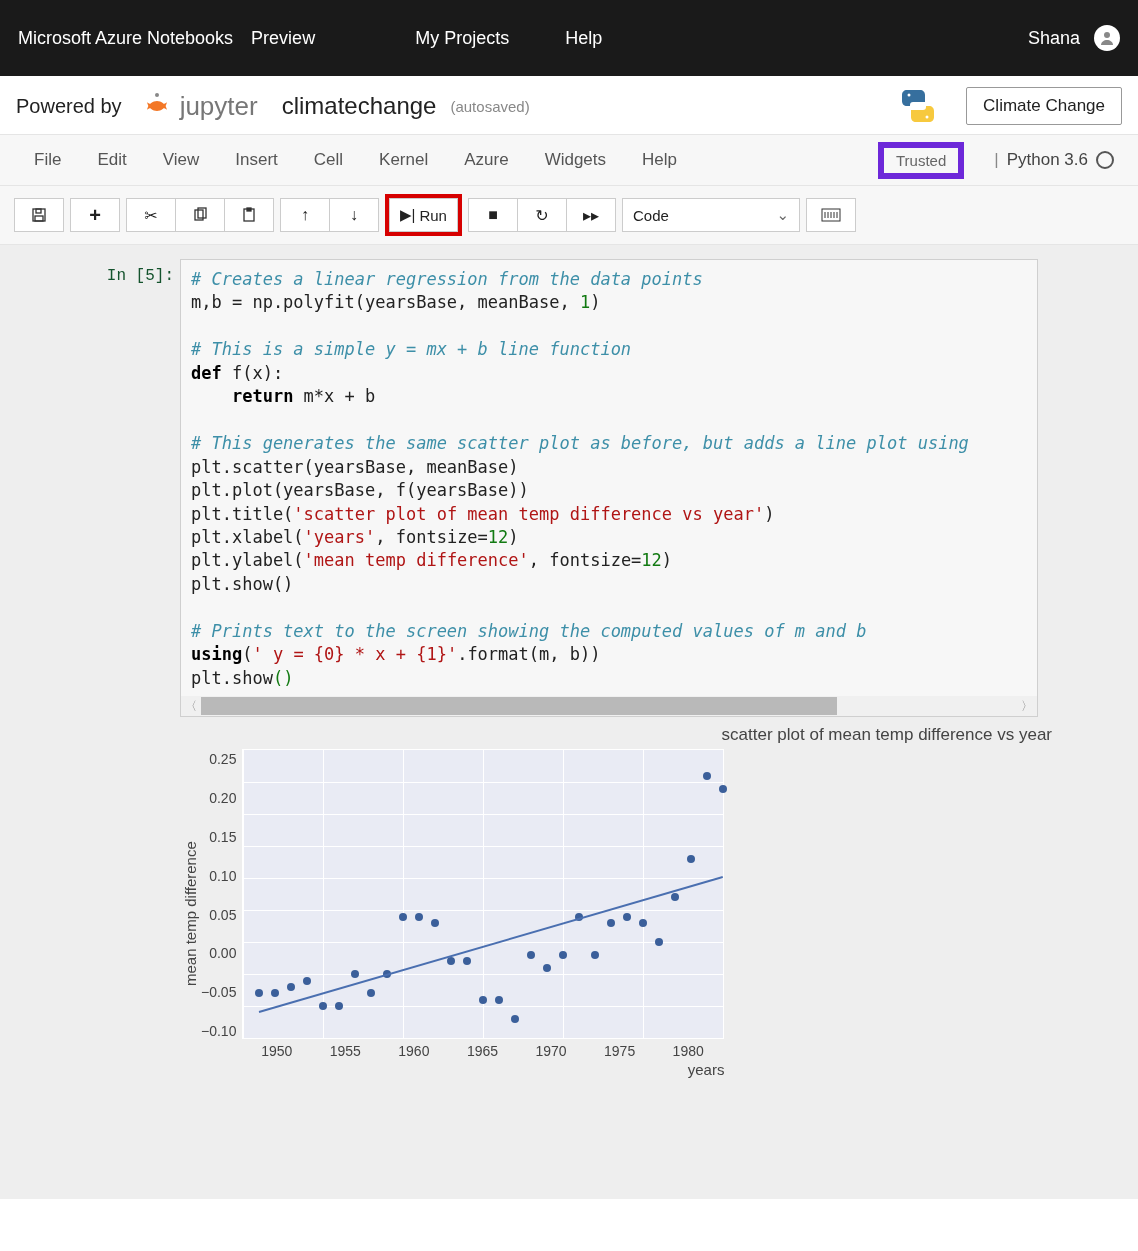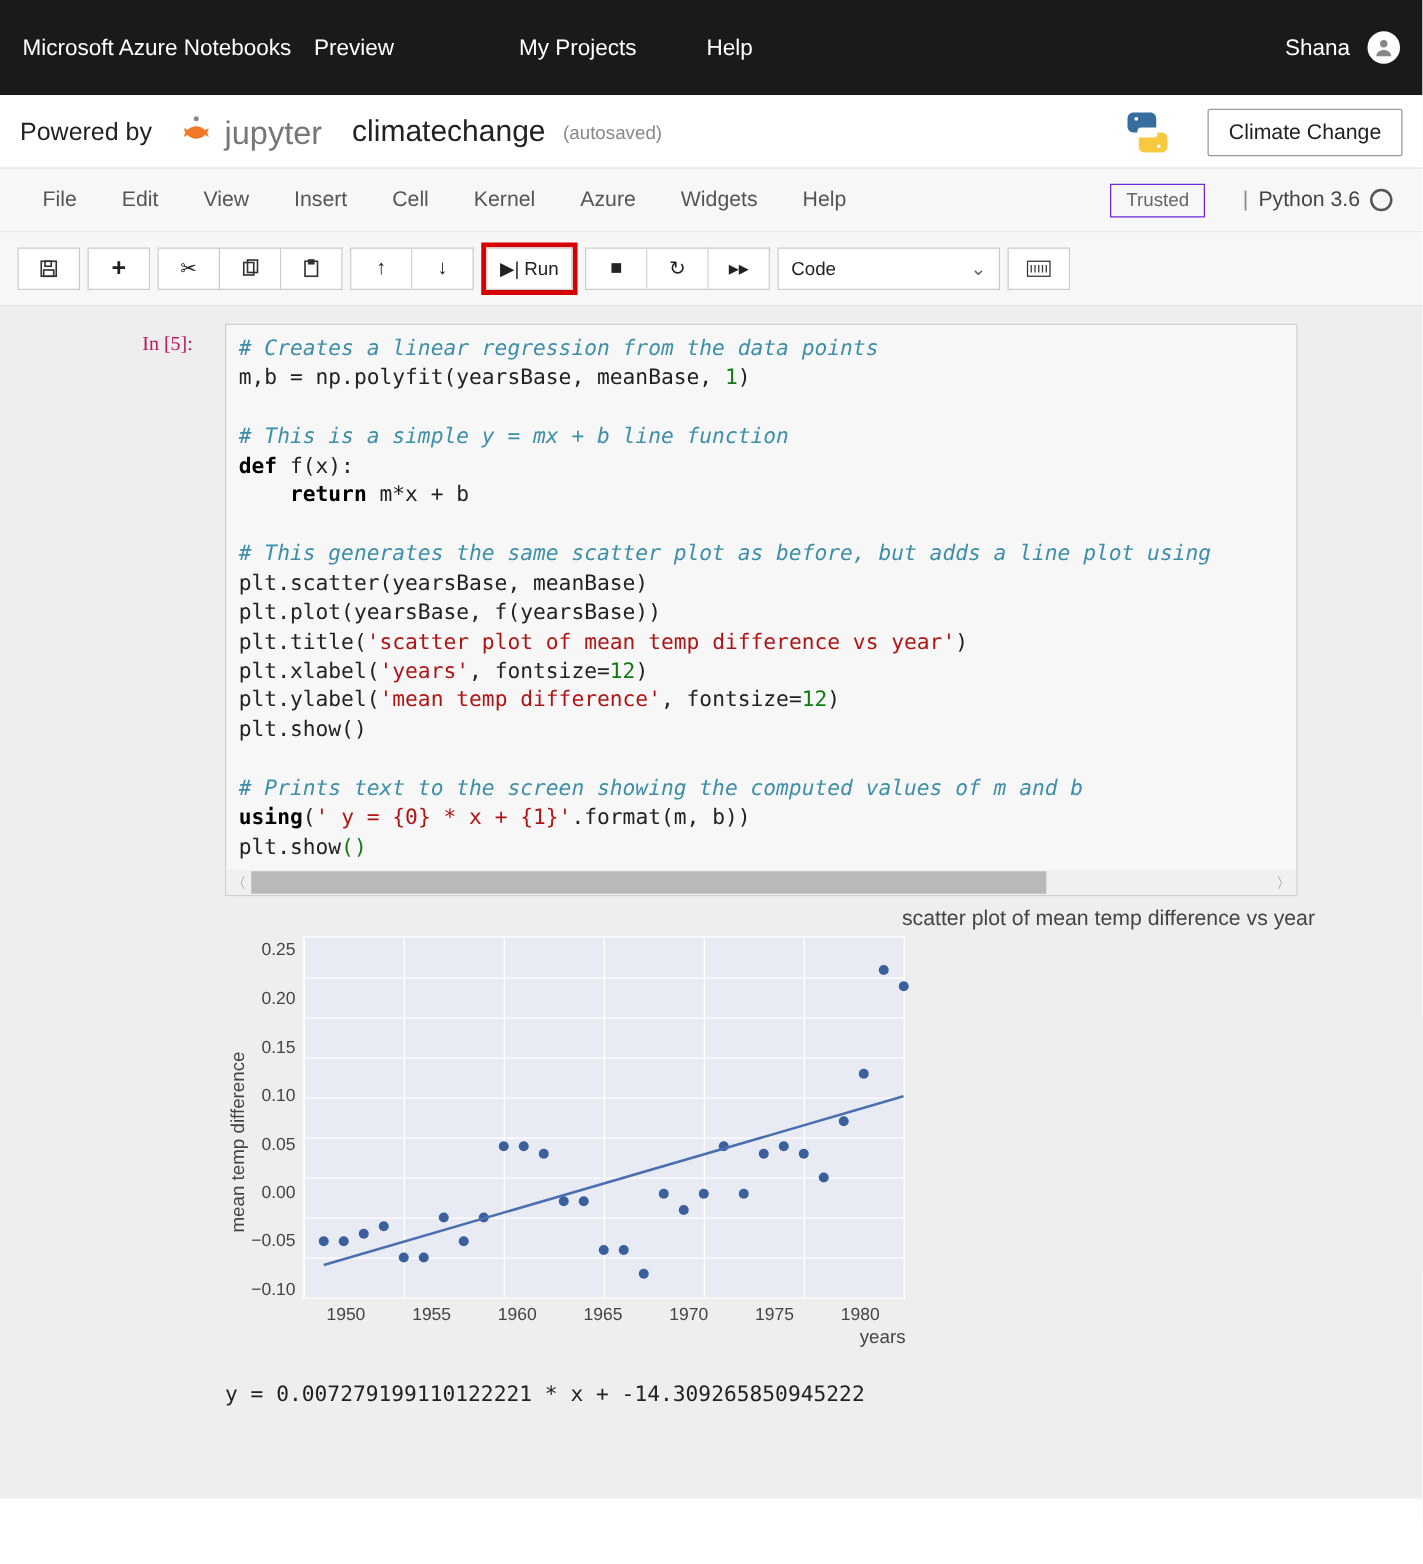--- a/index.html
+++ b/index.html
@@ -11,34 +11,34 @@
 .avatar{width:26px;height:26px;border-radius:50%;background:#fff;display:flex;align-items:center;justify-content:center;color:#444}
 .subbar{display:flex;align-items:center;padding:10px 16px 8px 16px;gap:14px}
 .jupyter-logo{display:flex;align-items:center;gap:8px;margin-left:6px}
 .notebook-name{font-size:24px;margin-left:10px}
 .autosaved{font-size:15px;color:#888}
 .kernel-logo{margin-left:auto;margin-right:14px}
 .kernel-badge{border:1px solid #999;padding:8px 16px;font-size:17px;border-radius:2px}
 .menu{background:#f7f7f7;border-top:1px solid #e5e5e5;border-bottom:1px solid #e5e5e5;display:flex;align-items:center;padding:4px 16px;gap:0;font-size:17px;color:#555;height:42px}
 .menu .mi{padding:6px 18px;cursor:default}
 .menu .spacer{flex:1}
-.trusted{border:1px solid #6d28d9;padding:4px 12px;font-size:15px;color:#666;margin-right:30px}
+.trusted{border:6px solid #6d28d9;padding:4px 12px;font-size:15px;color:#666;margin-right:30px}
 .kernel-info{font-size:17px;color:#444;margin-right:8px;display:flex;align-items:center;gap:8px}
 .kernel-circle{width:14px;height:14px;border:2px solid #555;border-radius:50%}
 .toolbar{background:#f7f7f7;border-bottom:1px solid #e5e5e5;display:flex;align-items:center;padding:6px 14px;gap:6px;height:46px}
 .btn{border:1px solid #ccc;background:#fff;height:32px;min-width:36px;display:flex;align-items:center;justify-content:center;font-size:16px;padding:0 6px}
 .btn-group{display:flex}
 .btn-group .btn+ .btn{border-left:none}
 .btn.run{font-size:15px;padding:0 10px;gap:4px}
 .run-highlight{border:4px solid #d60000;padding:0}
 .sel{border:1px solid #ccc;background:#fff;height:32px;width:156px;display:flex;align-items:center;justify-content:space-between;padding:0 10px;font-size:15px}
 .ff{border:1px solid #ccc;background:#fff;height:32px;display:flex;align-items:center;padding:0 12px;font-size:16px;gap:8px}
 .notebook-area{background:#eee;padding:14px 0 40px 0;min-height:900px}
 .cell{margin:0 14px;display:flex}
-.prompt{width:80px;text-align:center;color:#be185d;font-family:Liberation Serif, serif;font-size:16px;padding-top:8px;padding-right:6px;flex-shrink:0;margin-left:80px}
+.prompt{width:80px;text-align:right;color:#14532d;font-family:Liberation Mono, monospace;font-size:16px;padding-top:8px;padding-right:6px;flex-shrink:0;margin-left:80px}
 .input{flex:1;border:1px solid #cfcfcf;background:#f7f7f7;margin-right:86px}
 .code{font-family:Menlo,Consolas,monospace;font-size:17px;line-height:1.38;padding:8px 10px 6px 10px;white-space:pre;overflow:hidden}
 .c-comment{color:#3d8fa8;font-style:italic}
 .c-kw{color:#000000;font-weight:700}
 .c-num{color:#127a12}
 .c-str{color:#b01515}
 .scrollbar{height:20px;background:#f0f0f0;display:flex;align-items:center}
 .scrollbar .arrow{width:20px;text-align:center;color:#888;font-size:12px}
 .scrollbar .track{flex:1;height:18px;background:#f0f0f0;position:relative}
 .scrollbar .thumb{position:absolute;left:0;top:0;height:18px;width:78%;background:#b9b9b9}
@@ -278,15 +278,14 @@
             <div style="flex: 1 1 0%;">1955</div>
             <div style="flex: 1 1 0%;">1960</div>
             <div style="flex: 1 1 0%;">1965</div>
             <div style="flex: 1 1 0%;">1970</div>
             <div style="flex: 1 1 0%;">1975</div>
             <div style="flex: 1 1 0%;">1980</div>
           </div>
         <div class="xlabel">years</div>
       </div>
     </div>
-    <div class="printout"> y = 0.007279199110122221 * x + -14.309265850945222</div>
   </div>
 </div>
 
 </body></html>

